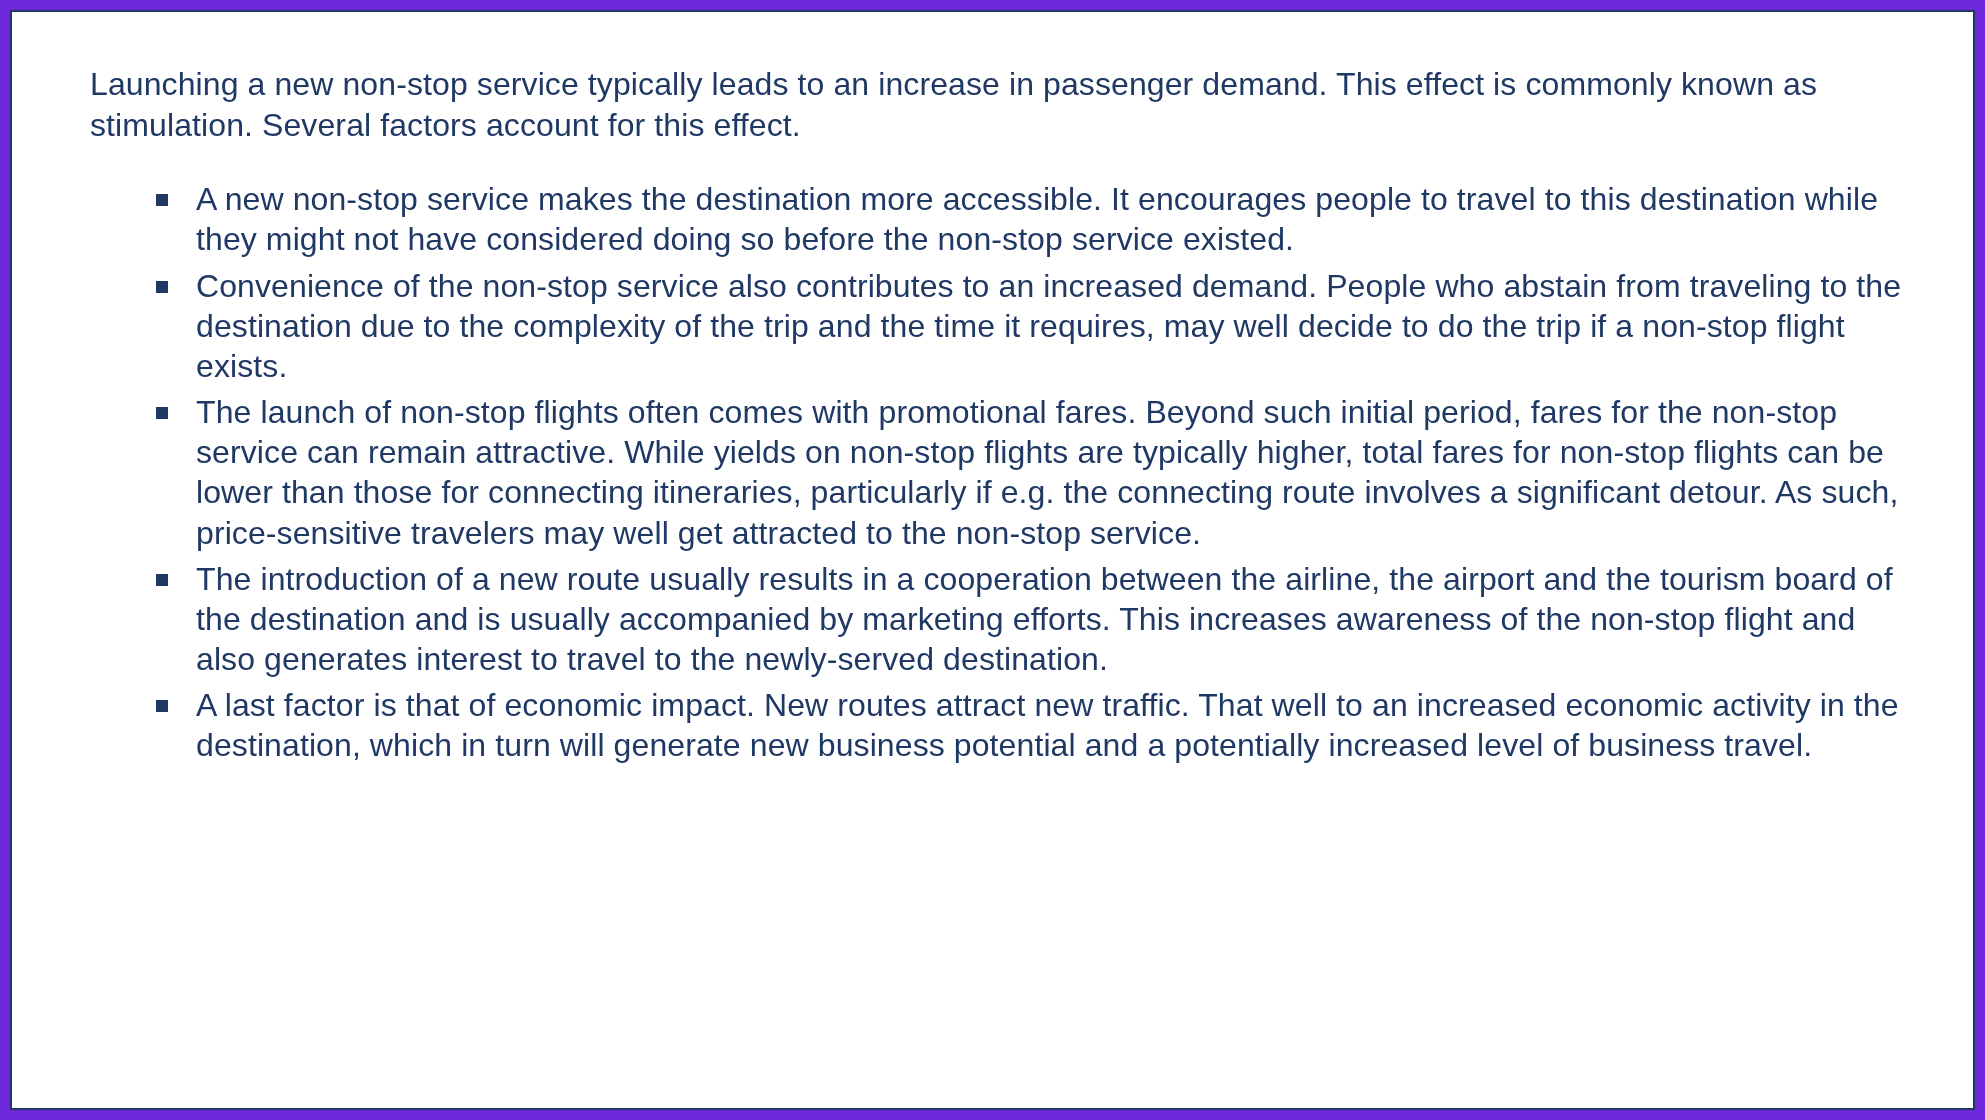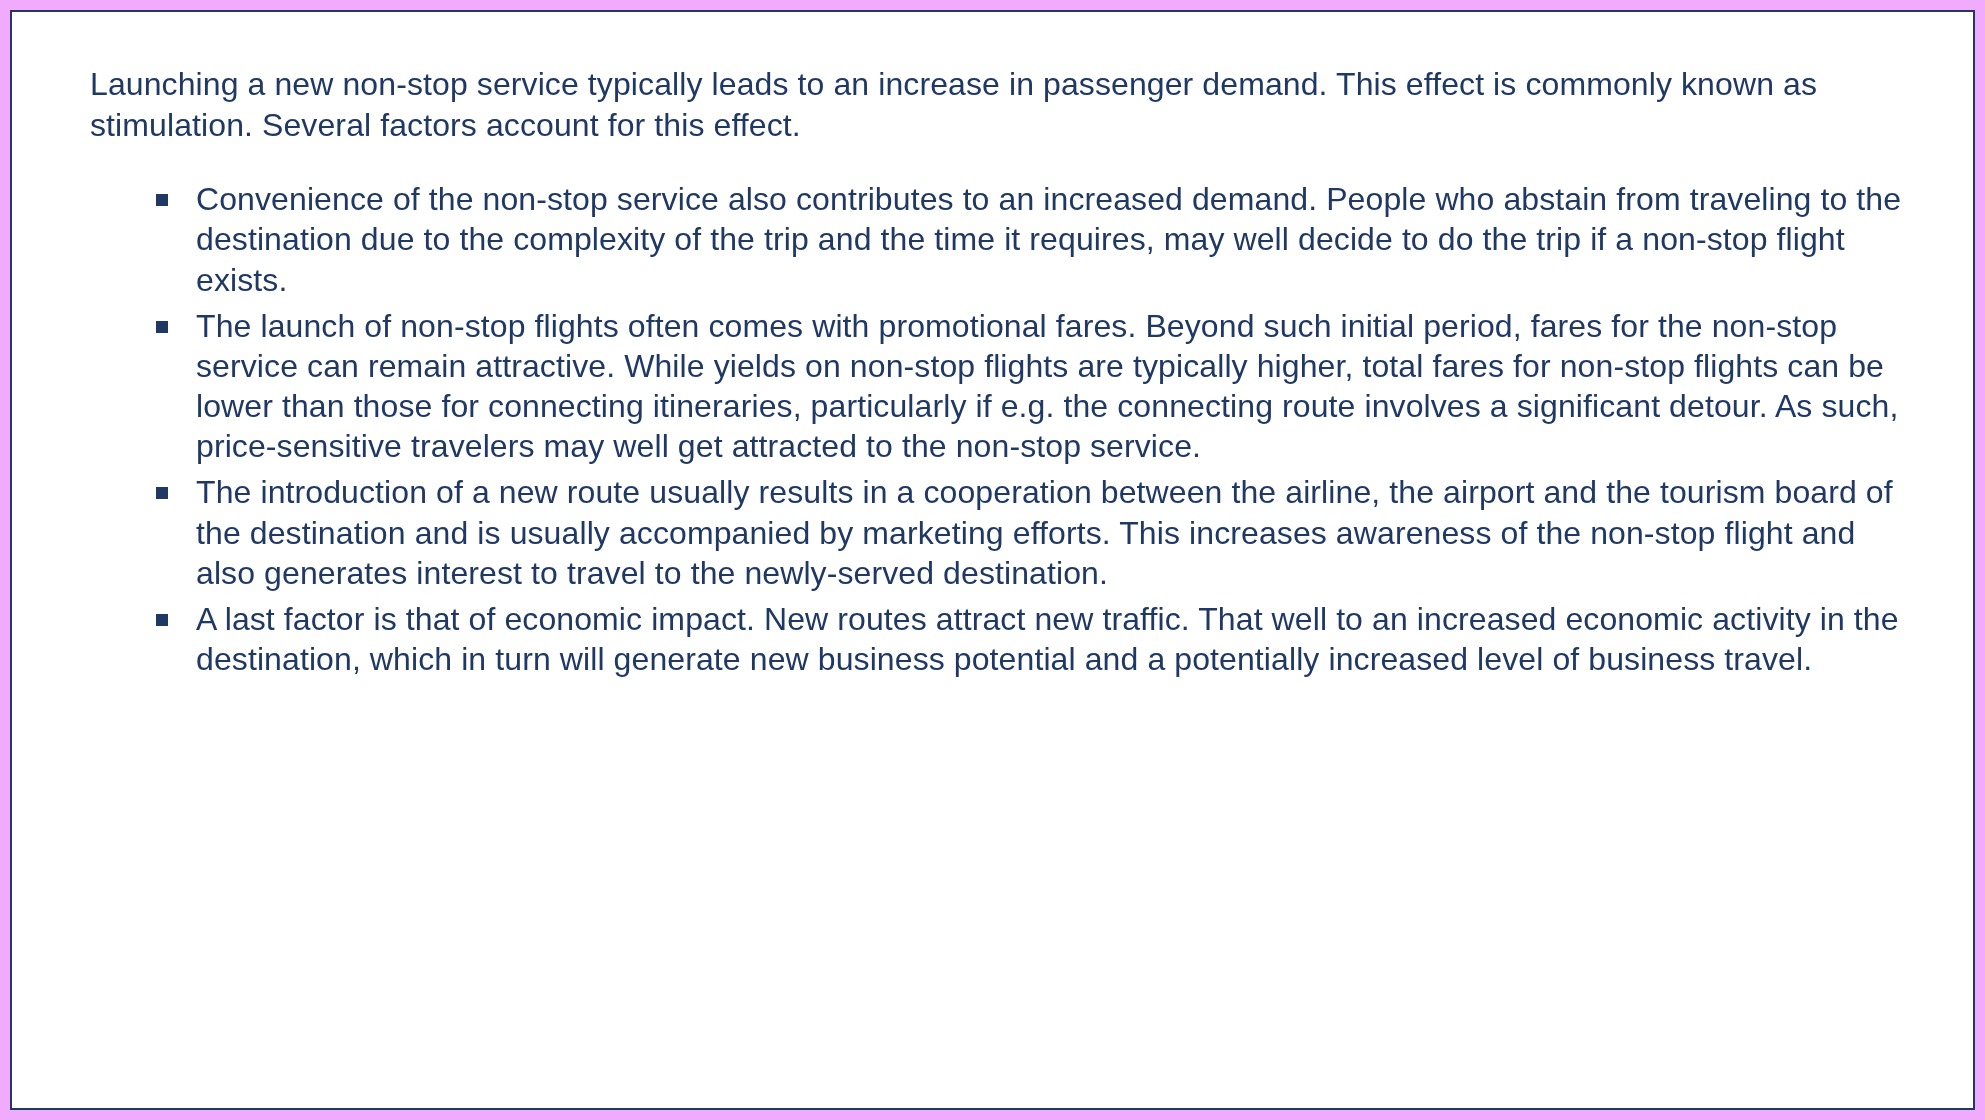--- a/index.html
+++ b/index.html
@@ -10,21 +10,21 @@
   body {
     width: 1985px;
     height: 1120px;
     font-family: "Liberation Sans", sans-serif;
   }
   .slide {
     box-sizing: border-box;
     width: 1985px;
     height: 1120px;
     padding: 10px;
-    background: #f0abfc;
+    background: #6d28d9;
   }
   .slide-frame {
     box-sizing: border-box;
     width: 100%;
     height: 100%;
     border: 2px solid #1f3864;
     background: #ffffff;
     padding: 40px 60px 30px 78px;
   }
   .intro {
@@ -64,20 +64,24 @@
 <body>
 
 <div class="slide">
   <div class="slide-frame">
 
     <p class="intro">Launching a new non-stop service typically leads to an increase in passenger demand.  This effect is commonly known as stimulation.  Several factors account for this effect.</p>
 
     <ul class="bullets">
       <li>
         <span class="marker"></span>
+        <span>A new non-stop service makes the destination more accessible.  It encourages people to travel to this destination while they might not have considered doing so before the non-stop service existed.</span>
+      </li>
+      <li>
+        <span class="marker"></span>
         <span>Convenience of the non-stop service also contributes to an increased demand.  People who abstain from traveling to the destination due to the complexity of the trip and the time it requires, may well decide to do the trip if a non-stop flight exists.</span>
       </li>
       <li>
         <span class="marker"></span>
         <span>The launch of non-stop flights often comes with promotional fares.  Beyond such initial period, fares for the non-stop service can remain attractive.  While yields on non-stop flights are typically higher, total fares for non-stop flights can be lower than those for connecting itineraries, particularly if e.g. the connecting route involves a significant detour.  As such, price-sensitive travelers may well get attracted to the non-stop service.</span>
       </li>
       <li>
         <span class="marker"></span>
         <span>The introduction of a new route usually results in a cooperation between the airline, the airport and the tourism board of the destination and is usually accompanied by marketing efforts.  This increases awareness of the non-stop flight and also generates interest to travel to the newly-served destination.</span>
       </li>

